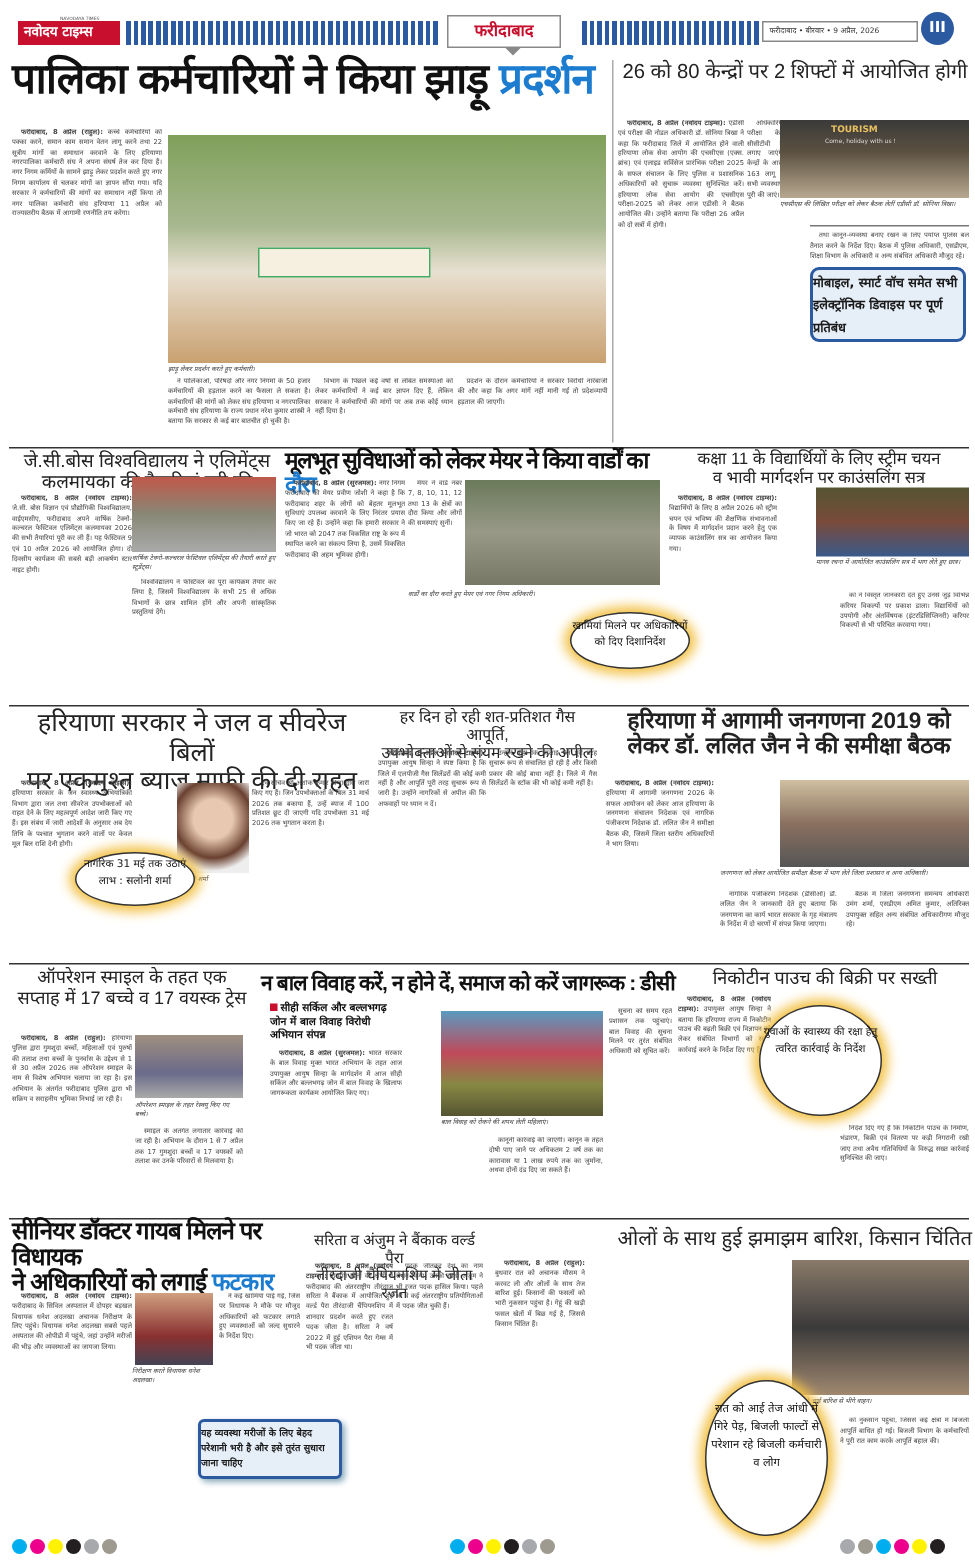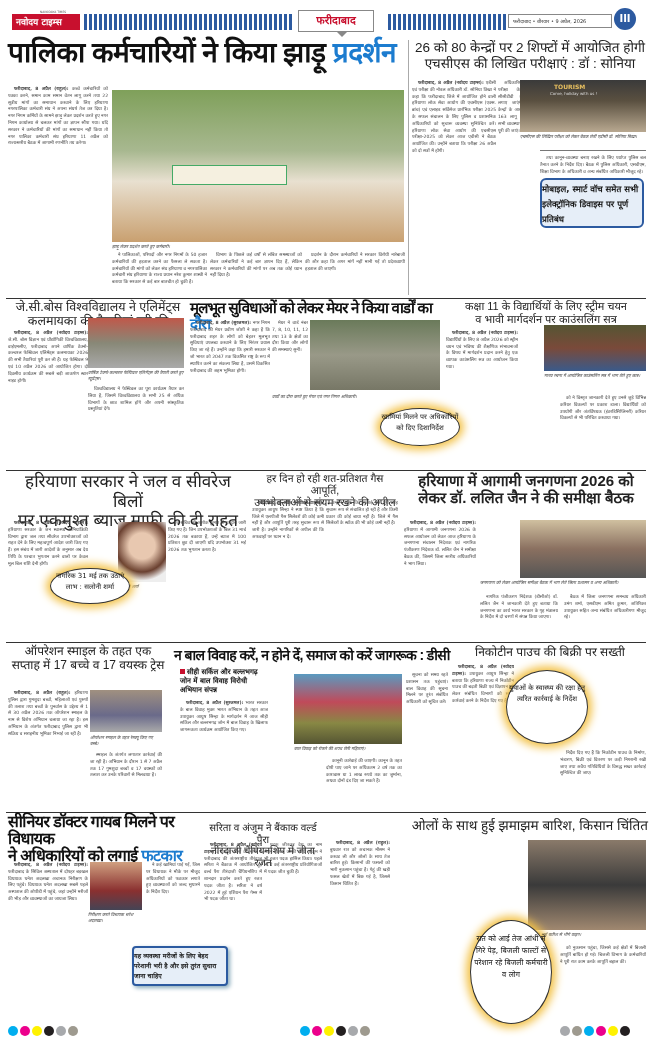--- a/index.html
+++ b/index.html
@@ -56,21 +56,20 @@
     <p>विभाग के पिछले कई वर्षों से लंबित समस्याओं को लेकर कर्मचारियों ने कई बार ज्ञापन दिए हैं, लेकिन सरकार ने कर्मचारियों की मांगों पर अब तक कोई ध्यान नहीं दिया है।</p>
   </div>
 <div class="abs txt" style="left:305px;top:252px;width:100px;height:42px">
     <p>प्रदर्शन के दौरान कर्मचारियों ने सरकार विरोधी नारेबाजी की और कहा कि अगर मांगें नहीं मानी गईं तो प्रदेशव्यापी हड़ताल की जाएगी।</p>
   </div>
 
 <div class="abs vrule" style="left:408px;top:40px;height:255px"></div>
 
 <div class="abs sub-hl" style="left:412px;top:40px;width:236px;font-size:13.5px;text-align:center">
   <div>26 को 80 केन्द्रों पर 2 शिफ्टों में आयोजित होगी</div>
-  <div>एचसीएस की लिखित परीक्षाएं : डॉ : सोनिया</div>
 </div>
 <div class="abs txt" style="left:412px;top:80px;width:84px;height:215px">
     <p><b>फरीदाबाद, 8 अप्रैल (नवोदय टाइम्स):</b> <span>एडीसी एवं परीक्षा की नोडल अधिकारी डॉ. सोनिया त्रिखा ने कहा कि फरीदाबाद जिले में आयोजित होने वाली हरियाणा लोक सेवा आयोग की एचसीएस (एक्स. ब्रांच) एवं एलाइड सर्विसेज प्रारंभिक परीक्षा 2025 के सफल संचालन के लिए पुलिस व प्रशासनिक अधिकारियों को सुचारू व्यवस्था सुनिश्चित करें। हरियाणा लोक सेवा आयोग की एचसीएस परीक्षा-2025 को लेकर आज एडीसी ने बैठक आयोजित की। उन्होंने बताया कि परीक्षा 26 अप्रैल को दो सत्रों में होगी।</span></p>
   </div>
 <div class="abs txt" style="left:498px;top:80px;width:40px;height:215px">
     <p>अधिकारियों के साथ परीक्षा केन्द्रों पर सीसीटीवी कैमरे भी लगाए जाएंगे। परीक्षा केन्द्रों के आसपास धारा 163 लागू रहेगी और सभी व्यवस्थाएं समय पर पूरी की जाएं।</p>
   </div>
 <div class="abs photo" style="left:520px;top:80px;width:126px;height:52px;background:linear-gradient(180deg,#3a3a3a 0%,#5a5040 40%,#b8a890 100%)">
   <div style="position:absolute;left:34px;top:3px;color:#e8c060;font-size:6px;font-weight:bold">TOURISM</div>
   <div style="position:absolute;left:30px;top:11px;color:#ddd;font-size:4px">Come, holiday with us !</div>
@@ -142,21 +141,21 @@
   <div>उपभोक्ताओं से संयम रखने की अपील</div>
 </div>
 <div class="abs txt" style="left:252px;top:500px;width:72px;height:138px">
     <p><b>फरीदाबाद, 8 अप्रैल (नवोदय टाइम्स):</b> <span>उपायुक्त आयुष सिन्हा ने स्पष्ट किया है कि जिले में एलपीजी गैस सिलेंडरों की कोई कमी नहीं है और आपूर्ति पूरी तरह सुचारू रूप से जारी है। उन्होंने नागरिकों से अपील की कि अफवाहों पर ध्यान न दें।</span></p>
   </div>
 <div class="abs txt" style="left:326px;top:500px;width:72px;height:138px">
     <p>उन्होंने कहा कि सप्लाई चेन पूरी तरह सुचारू रूप से संचालित हो रही है और किसी प्रकार की कोई बाधा नहीं है। जिले में गैस सिलेंडरों के स्टॉक की भी कोई कमी नहीं है।</p>
   </div>
 
 <div class="abs sub-hl" style="left:404px;top:472px;width:244px;font-size:15px;text-align:center;font-weight:bold">
-  <div>हरियाणा में आगामी जनगणना 2026 को</div>
+  <div>हरियाणा में आगामी जनगणना 2019 को</div>
   <div>लेकर डॉ. ललित जैन ने की समीक्षा बैठक</div>
 </div>
 <div class="abs txt" style="left:404px;top:520px;width:72px;height:118px">
     <p><b>फरीदाबाद, 8 अप्रैल (नवोदय टाइम्स):</b> <span>हरियाणा में आगामी जनगणना 2026 के सफल आयोजन को लेकर आज हरियाणा के जनगणना संचालन निदेशक एवं नागरिक पंजीकरण निदेशक डॉ. ललित जैन ने समीक्षा बैठक की, जिसमें जिला स्तरीय अधिकारियों ने भाग लिया।</span></p>
   </div>
 <div class="abs photo" style="left:520px;top:520px;width:126px;height:58px;background:linear-gradient(180deg,#d0c0a0 0%,#8a7060 50%,#555 100%)"></div>
 <div class="abs caption" style="left:480px;top:580px;width:166px">जनगणना को लेकर आयोजित समीक्षा बैठक में भाग लेते जिला प्रशासन व अन्य अधिकारी।</div>
 <div class="abs txt" style="left:480px;top:594px;width:78px;height:44px">
     <p>नागरिक पंजीकरण निदेशक (डीसीओ) डॉ. ललित जैन ने जानकारी देते हुए बताया कि जनगणना का कार्य भारत सरकार के गृह मंत्रालय के निर्देश में दो चरणों में संपन्न किया जाएगा।</p>
   </div>

